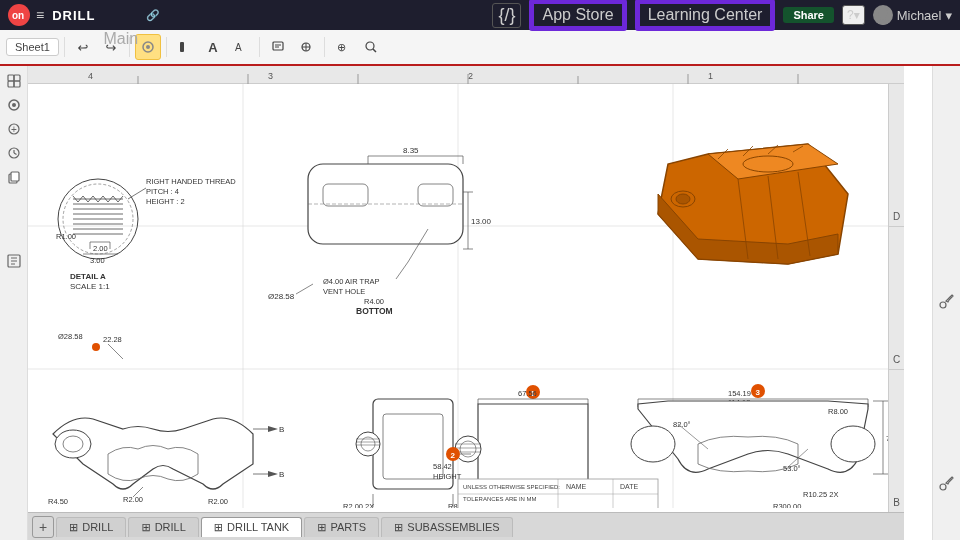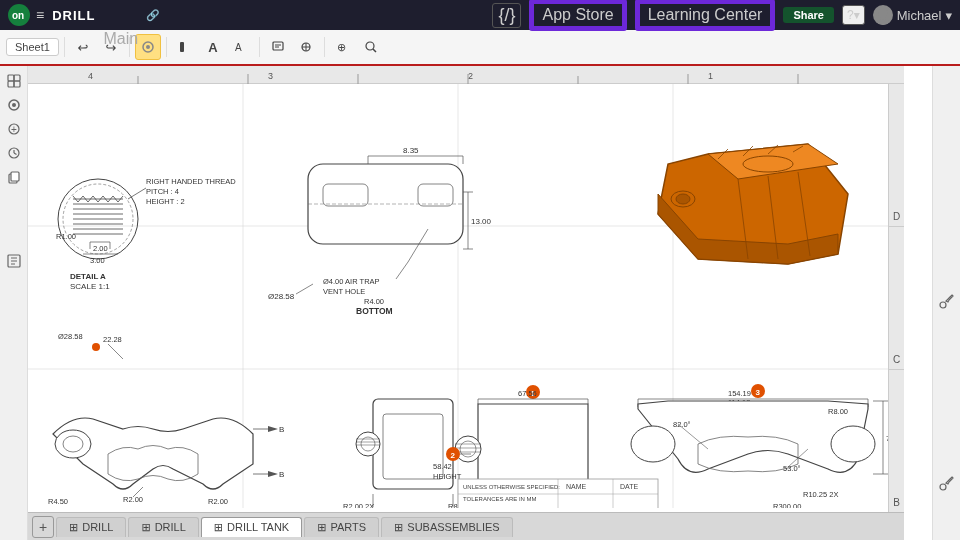--- a/index.html
+++ b/index.html
@@ -3,21 +3,21 @@
   <meta charset="utf-8">
   <style>
     * { margin: 0; padding: 0; box-sizing: border-box; }
     body { width: 960px; height: 540px; overflow: hidden; font-family: 'Arial', sans-serif; background: #f0f0f0; font-size: 12px; }
 
     
     #topbar {
       width: 960px; height: 30px; background: #1a1a2e; display: flex; align-items: center; padding: 0 8px; gap: 8px; position: relative; z-index: 10;
     }
     .logo-area { display: flex; align-items: center; gap: 6px; color: #fff; font-size: 13px; font-weight: bold; }
-    .logo-icon { width: 22px; height: 22px; background: #15803d; border-radius: 11px; display: flex; align-items: center; justify-content: center; color: white; font-size: 10px; font-weight: bold; }
+    .logo-icon { width: 22px; height: 22px; background: #ef4444; border-radius: 11px; display: flex; align-items: center; justify-content: center; color: white; font-size: 10px; font-weight: bold; }
     .hamburger-icon { color: #ccc; font-size: 14px; cursor: pointer; }
     .doc-name { color: #fff; font-weight: bold; font-size: 13px; letter-spacing: 1px; }
     .doc-tab { color: #aaa; font-size: 16px; margin-top: 47px; }
     .link-icon { color: #aaa; font-size: 11px; }
     .topbar-spacer { flex: 1; }
     .topbar-btn { background: transparent; border: 5px solid #6d28d9; color: #ccc; border-radius: 3px; padding: 2px 8px; font-size: 16px; cursor: pointer; }
     .share-btn { background: #14532d; border: none; color: white; border-radius: 3px; padding: 2px 10px; font-size: 11px; cursor: pointer; font-weight: bold; }
     .help-btn { color: #ccc; font-size: 12px; padding: 2px 4px; border: 1px solid #555; border-radius: 3px; cursor: pointer; }
     .user-area { display: flex; align-items: center; gap: 4px; color: #ccc; font-size: 13px; }
     .avatar { width: 20px; height: 20px; border-radius: 50%; background: #888; display: flex; align-items: center; justify-content: center; color: white; font-size: 9px; overflow: hidden; }

